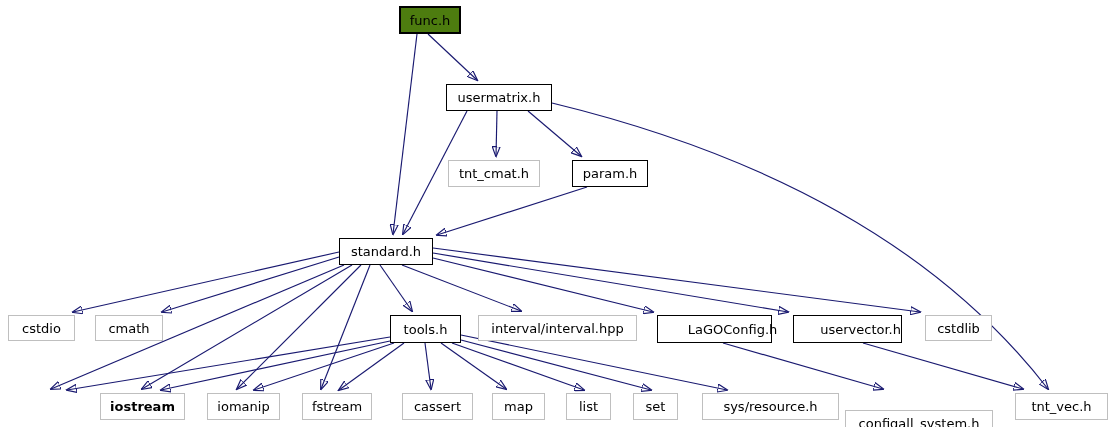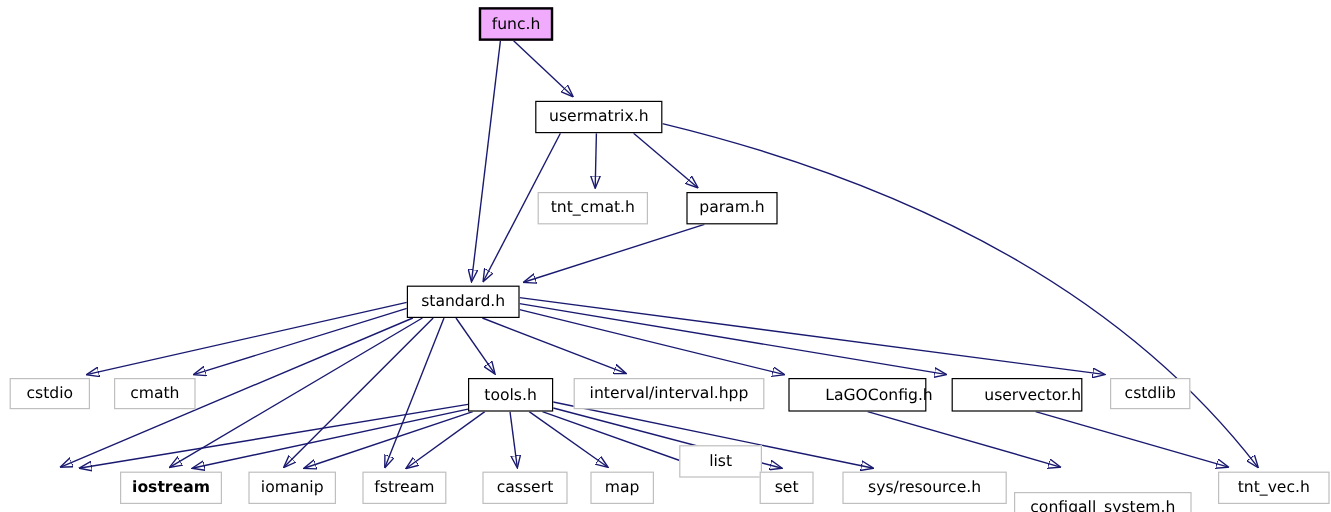--- a/index.html
+++ b/index.html
@@ -34,21 +34,21 @@
     align-items: center;
     justify-content: center;
     background: #ffffff;
     font-size: 13px;
     line-height: 1;
     color: #000000;
     white-space: nowrap;
     cursor: pointer;
   }
   .node.focus {
-    background: #f0abfc;
+    background: #4d7c0f;
     border: 2px solid #000000;
   }
   .node.internal {
     border: 1.5px solid #000000;
   }
   .node.leaf {
     border: 1px solid #bfbfbf;
   }
 </style>
 </head>
@@ -136,21 +136,21 @@
     </div>
     <div class="node leaf" style="left: 302px; top: 393px; width: 70px; height: 27px;">
       <span>fstream</span>
     </div>
     <div class="node leaf" style="left: 402px; top: 393px; width: 71px; height: 27px;">
       <span>cassert</span>
     </div>
     <div class="node leaf" style="left: 492px; top: 393px; width: 53px; height: 27px;">
       <span>map</span>
     </div>
-    <div class="node leaf" style="left: 566px; top: 371px; width: 69px; height: 27px;">
+    <div class="node leaf" style="left: 566px; top: 393px; width: 45px; height: 27px;">
       <span>list</span>
     </div>
     <div class="node leaf" style="left: 633px; top: 393px; width: 45px; height: 27px;">
       <span>set</span>
     </div>
     <div class="node leaf" style="left: 702px; top: 393px; width: 137px; height: 27px;">
       <span>sys/resource.h</span>
     </div>
     <div class="node leaf" style="left: 845px; top: 393px; width: 148px; height: 27px; margin-top: 17px;">
       <span>configall_system.h</span>

